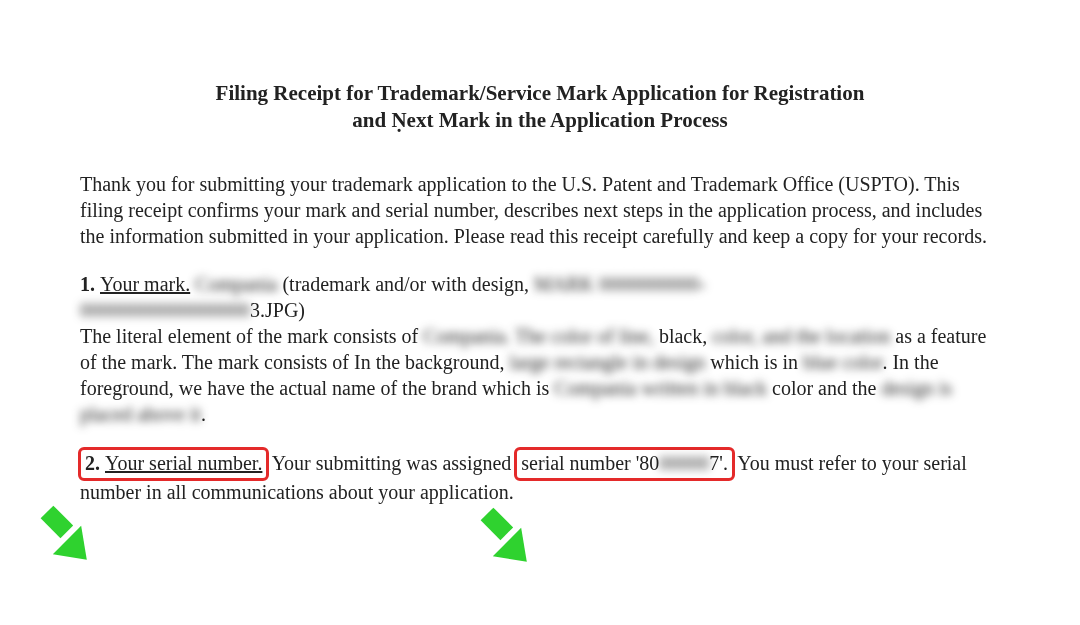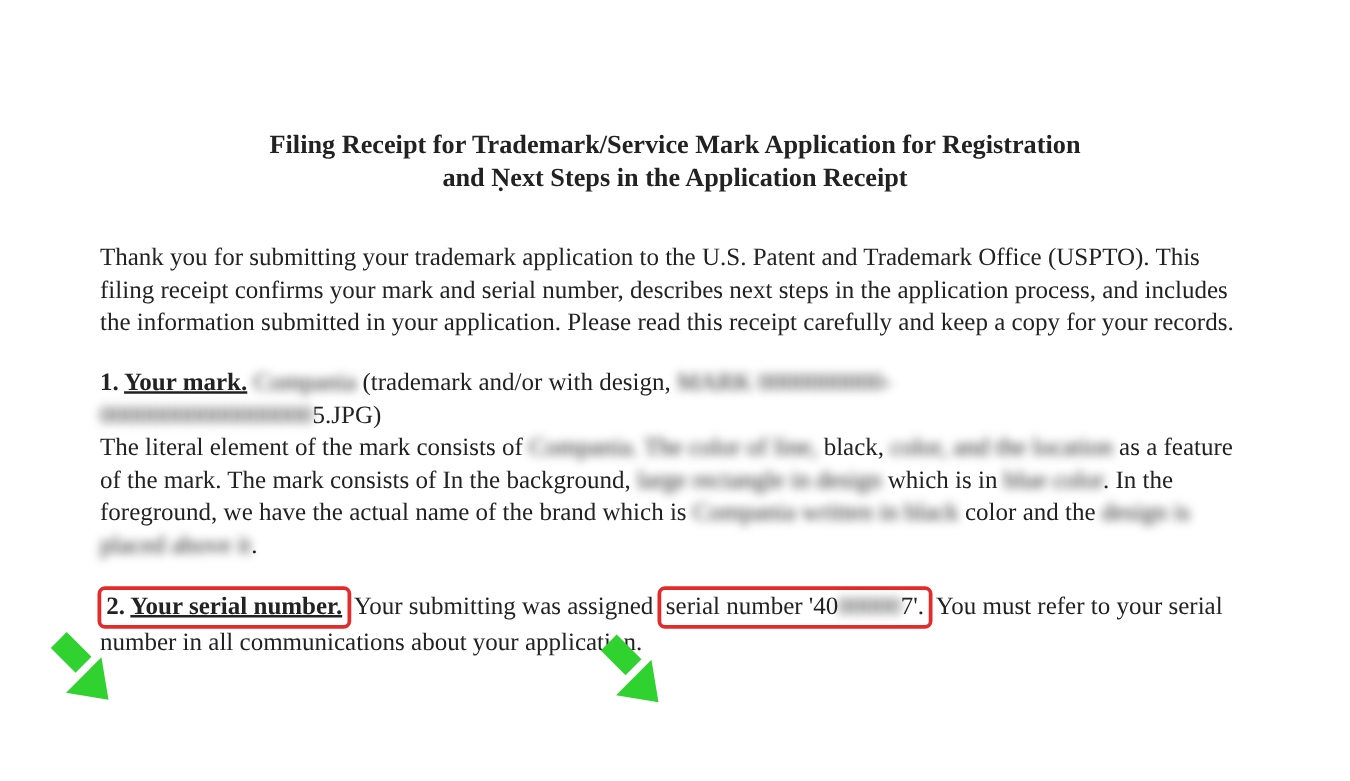--- a/index.html
+++ b/index.html
@@ -7,42 +7,42 @@
     padding: 0;
     font-family: "Times New Roman", Times, serif;
     background: #fff;
     color: #222;
     width: 1080px;
     height: 625px;
     overflow: hidden;
     position: relative;
   }
   .page {
-    padding: 102px 80px 0 80px;
+    padding: 80px 80px 0 80px;
     font-size: 20px;
     line-height: 1.3;
   }
   .title {
     text-align: center;
     font-weight: bold;
     font-size: 21px;
     margin-bottom: 36px;
   }
   .title .line {
     display: block;
   }
   p {
     margin: 0 0 22px 0;
   }
   a.link {
     color: #0645ad;
     text-decoration: underline;
   }
   .b-u {
-    font-weight: bold;
+    font-weight: normal;
     text-decoration: underline;
   }
   .bold {
     font-weight: bold;
   }
   .blur {
     filter: blur(4px);
     user-select: none;
   }
   .box {
@@ -83,34 +83,34 @@
   #arrow2 { left: 462px; top: 510px; }
   #arrow2 .arrow-stem { transform: rotate(-45deg); left: 16px; top: 4px; }
   #arrow2 .arrow-head { transform: rotate(-45deg); left: 25px; top: 32px; }
 </style>
 </head>
 <body>
 
 <div class="page">
   <div class="title">
     <span class="line">Filing Receipt for Trademark/Service Mark Application for Registration</span>
-    <span class="line">and Ṇext Steps in the Application Receipt</span>
+    <span class="line">and Ṇext Mark in the Application Process</span>
   </div>
 
   <p>Thank you for submitting your trademark application to the U.S. Patent and Trademark Office (USPTO). This filing receipt confirms your mark and serial number, describes next steps in the application process, and includes the information submitted in your application. Please read this receipt carefully and keep a copy for your records.</p>
 
 
   <p>
     <span class="bold">1. </span><span class="b-u">Your mark.</span><span> </span><span class="blur">Compania</span><span> (trademark and/or with design, </span><span class="blur">MARK 0000000000-</span><br>
-    <span class="blur">00000000000000000</span><span>5.JPG)</span><br>
+    <span class="blur">00000000000000000</span><span>3.JPG)</span><br>
     <span>The literal element of the mark consists of </span><span class="blur">Compania. The color of line,</span><span> black, </span><span class="blur">color, and the location</span><span> as a feature of the mark. The mark consists of In the background, </span><span class="blur">large rectangle in design</span><span> which is in </span><span class="blur">blue color</span><span>. In the foreground, we have the actual name of the brand which is </span><span class="blur">Compania written in black</span><span> color and the </span><span class="blur">design is placed above it</span><span>.</span>
   </p>
 
   <p class="section2">
-    <span class="box"><span class="bold">2. </span><span class="b-u">Your serial number.</span></span><span> Your submitting was assigned </span><span class="box"><span>serial number '40</span><span class="blur">00000</span><span>7'.</span></span><span> You must refer to your serial number in all communications about your application.</span>
+    <span class="box"><span class="bold">2. </span><span class="b-u">Your serial number.</span></span><span> Your submitting was assigned </span><span class="box"><span>serial number '80</span><span class="blur">00000</span><span>7'.</span></span><span> You must refer to your serial number in all communications about your application.</span>
   </p>
 </div>
 
 <div id="arrow1" class="arrow">
   <div class="arrow-stem"></div>
   <div class="arrow-head"></div>
 </div>
 <div id="arrow2" class="arrow">
   <div class="arrow-stem"></div>
   <div class="arrow-head"></div>

